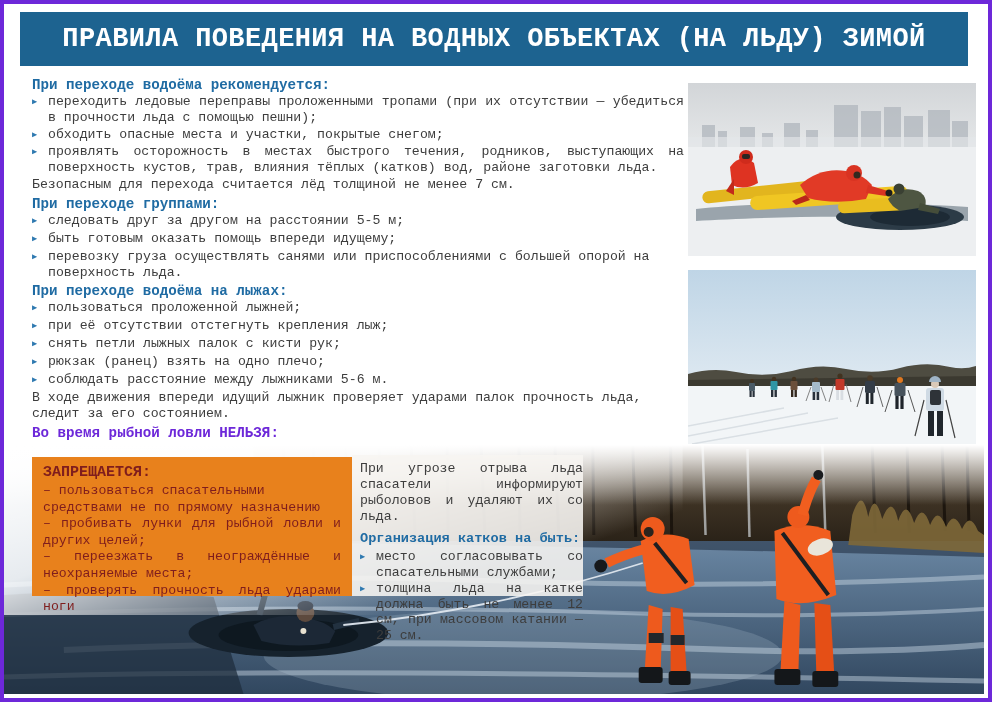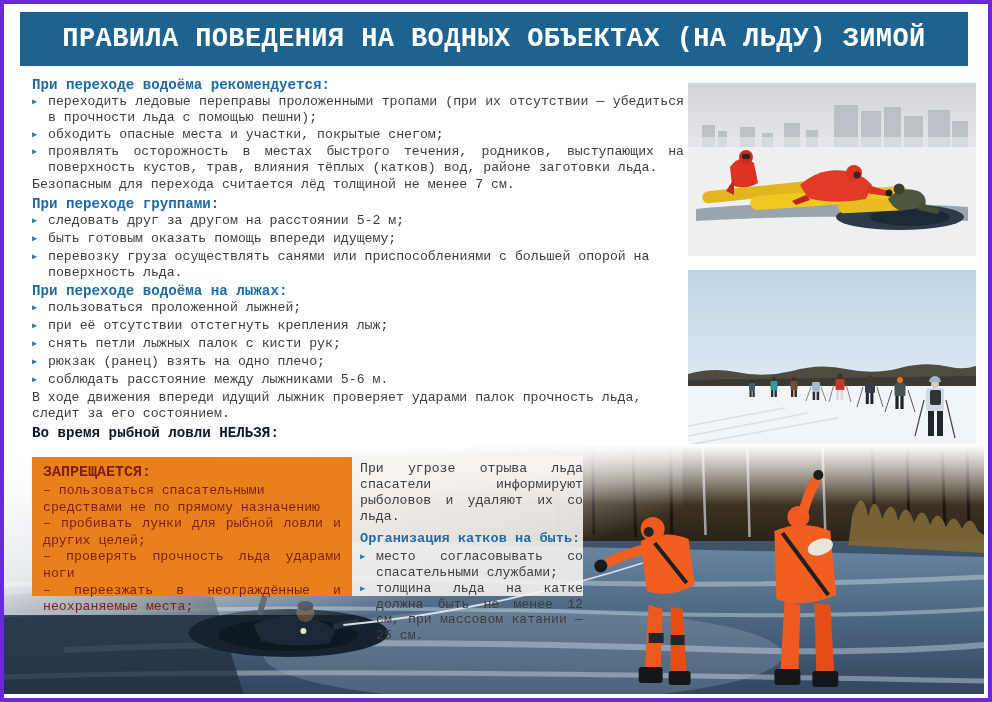--- a/index.html
+++ b/index.html
@@ -13,21 +13,21 @@
     position:absolute;left:16px;top:8px;width:948px;height:54px;
     background:#1d6390;display:flex;align-items:center;justify-content:center;
   }
   .titlebar h1{
     margin:0;color:#ffffff;font-size:27px;font-weight:bold;
     letter-spacing:.4px;white-space:nowrap;
   }
   
   .rules{position:absolute;left:28px;top:70px;width:652px;}
   .sec-h{font-size:14.2px;font-weight:bold;color:#1f6ba3;margin:3px 0 1px;}
-  .sec-h.orange{color:#0f172a;}
+  .sec-h.orange{color:#6d28d9;}
   .li{display:flex;margin:1px 0;}
   .tri{flex:0 0 16px;color:#2e79b0;font-size:8.5px;line-height:15.8px;padding-top:1px;}
   .li.orange .tri{color:#e87e22;}
   .li p{margin:0;font-size:13.2px;line-height:15.8px;}
   .note{margin:1.5px 0;font-size:13.2px;line-height:15.8px;}
   .j{text-align:justify;}
   
   .photo1{position:absolute;left:684px;top:79px;width:288px;height:173px;}
   .photo2{position:absolute;left:684px;top:266px;width:288px;height:174px;}
   .photo1 svg,.photo2 svg,.bottom-photo svg{display:block;width:100%;height:100%;}
@@ -72,21 +72,21 @@
           <span class="tri">▶</span>
           <p class="j">проявлять осторожность в местах быстрого течения, родников, выступающих на поверхность кустов, трав, влияния тёплых (катков) вод, районе заготовки льда.</p>
         </div>
       <p class="note">Безопасным для перехода считается лёд толщиной не менее 7 см.</p>
     </div>
 
     <div>
       <div class="sec-h">При переходе группами:</div>
       <div class="li">
           <span class="tri">▶</span>
-          <p>следовать друг за другом на расстоянии 5-2 м;</p>
+          <p>следовать друг за другом на расстоянии 5-5 м;</p>
         </div>
       <div class="li">
           <span class="tri">▶</span>
           <p>быть готовым оказать помощь впереди идущему;</p>
         </div>
       <div class="li">
           <span class="tri">▶</span>
           <p>перевозку груза осуществлять санями или приспособлениями с большей опорой на поверхность льда.</p>
         </div>
     </div>
@@ -356,22 +356,22 @@
         <circle cx="816" cy="30" r="5" fill="#1a1c1f"></circle>
       </g>
     </svg>
   </div>
 
   <div class="orange-box">
     <p class="ob-title">ЗАПРЕЩАЕТСЯ:</p>
     <p class="ob-item">– пользоваться спасательными
 средствами не по прямому назначению</p>
     <p class="ob-item">– пробивать лунки для рыбной ловли и других целей;</p>
+    <p class="ob-item">– переезжать в неограждённые и неохраняемые места;</p>
     <p class="ob-item">– проверять прочность льда ударами ноги</p>
-    <p class="ob-item">– переезжать в неограждённые и неохраняемые места;</p>
   </div>
 
   <div class="info-panel">
     <p class="ip-intro">При угрозе отрыва льда спасатели информируют рыболовов и удаляют их со льда.</p>
     <p class="ip-head">Организация катков на быть:</p>
     <div class="li">
         <span class="tri">▶</span>
         <p class="j">место согласовывать со спасательными службами;</p>
       </div>
     <div class="li">

